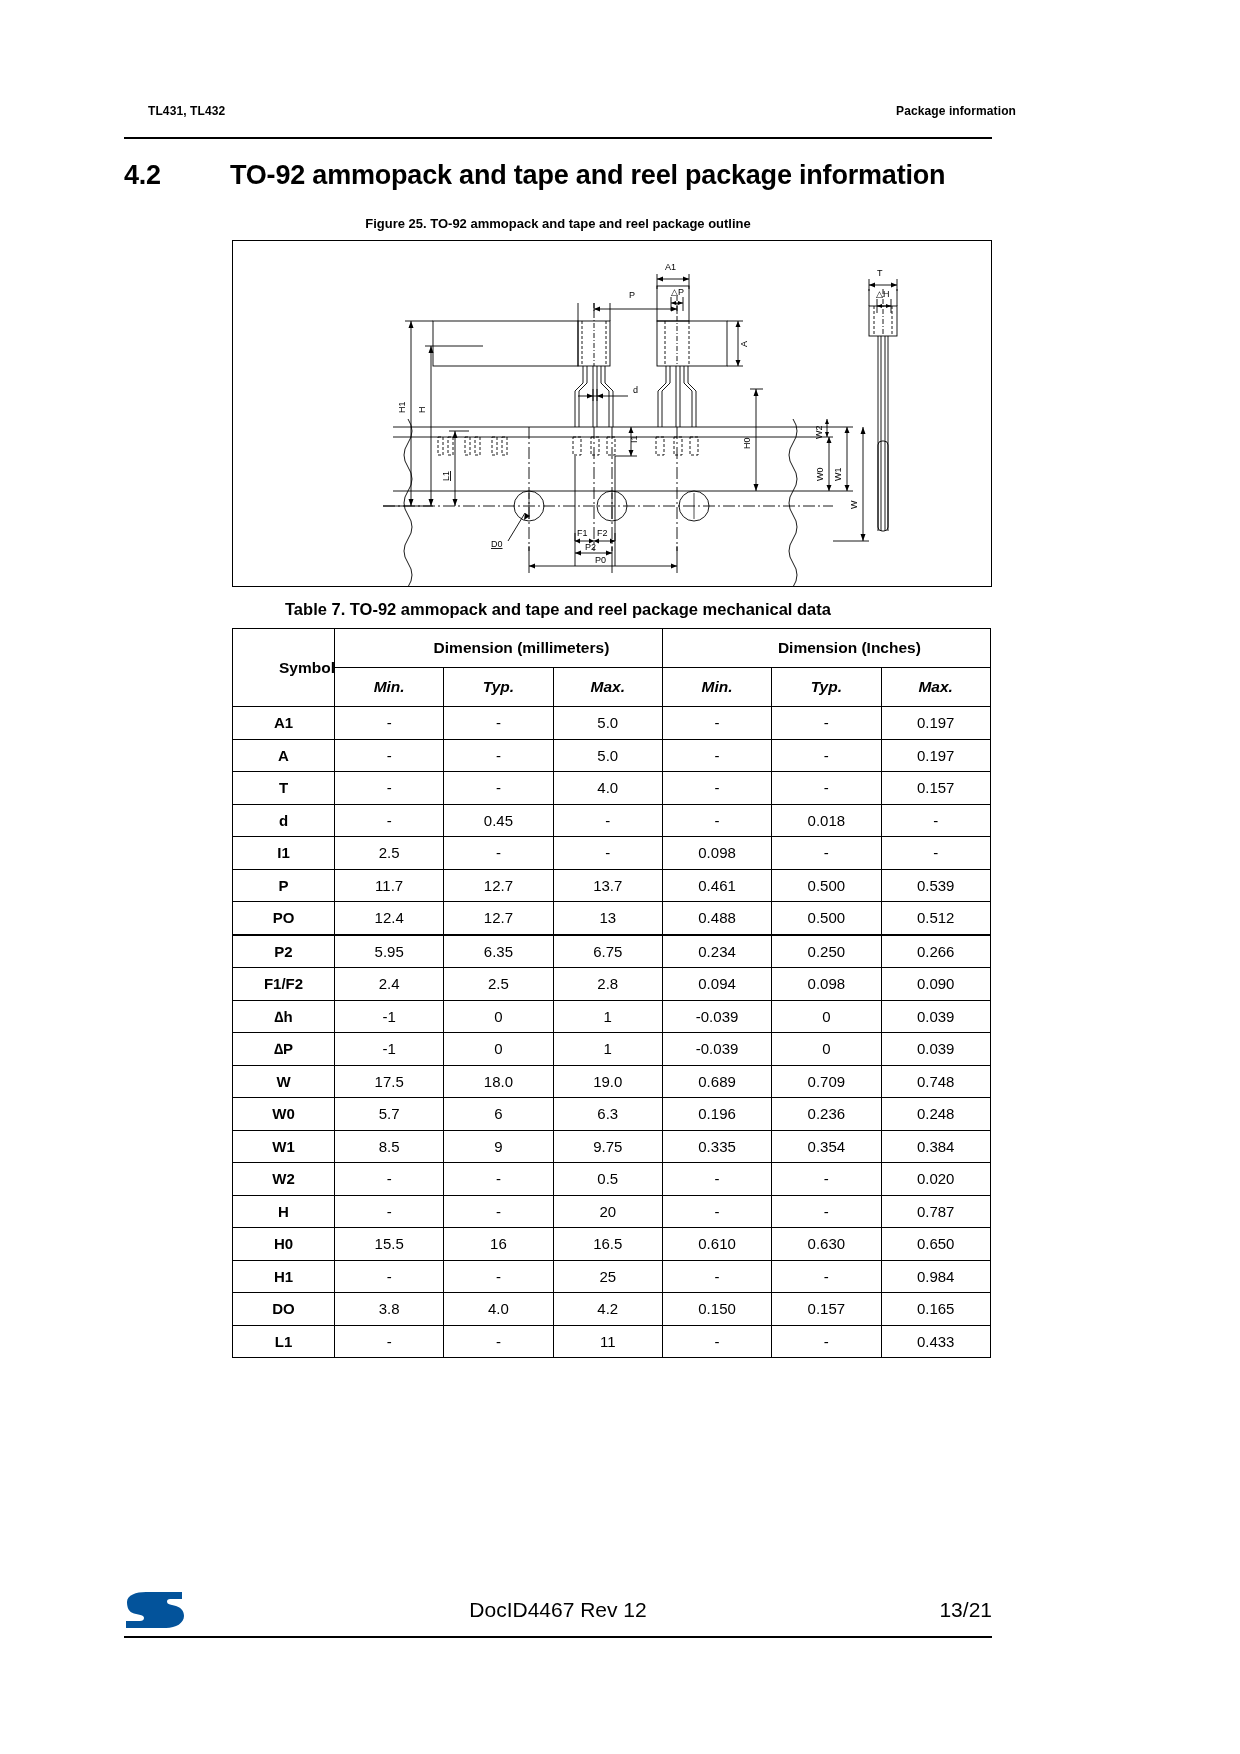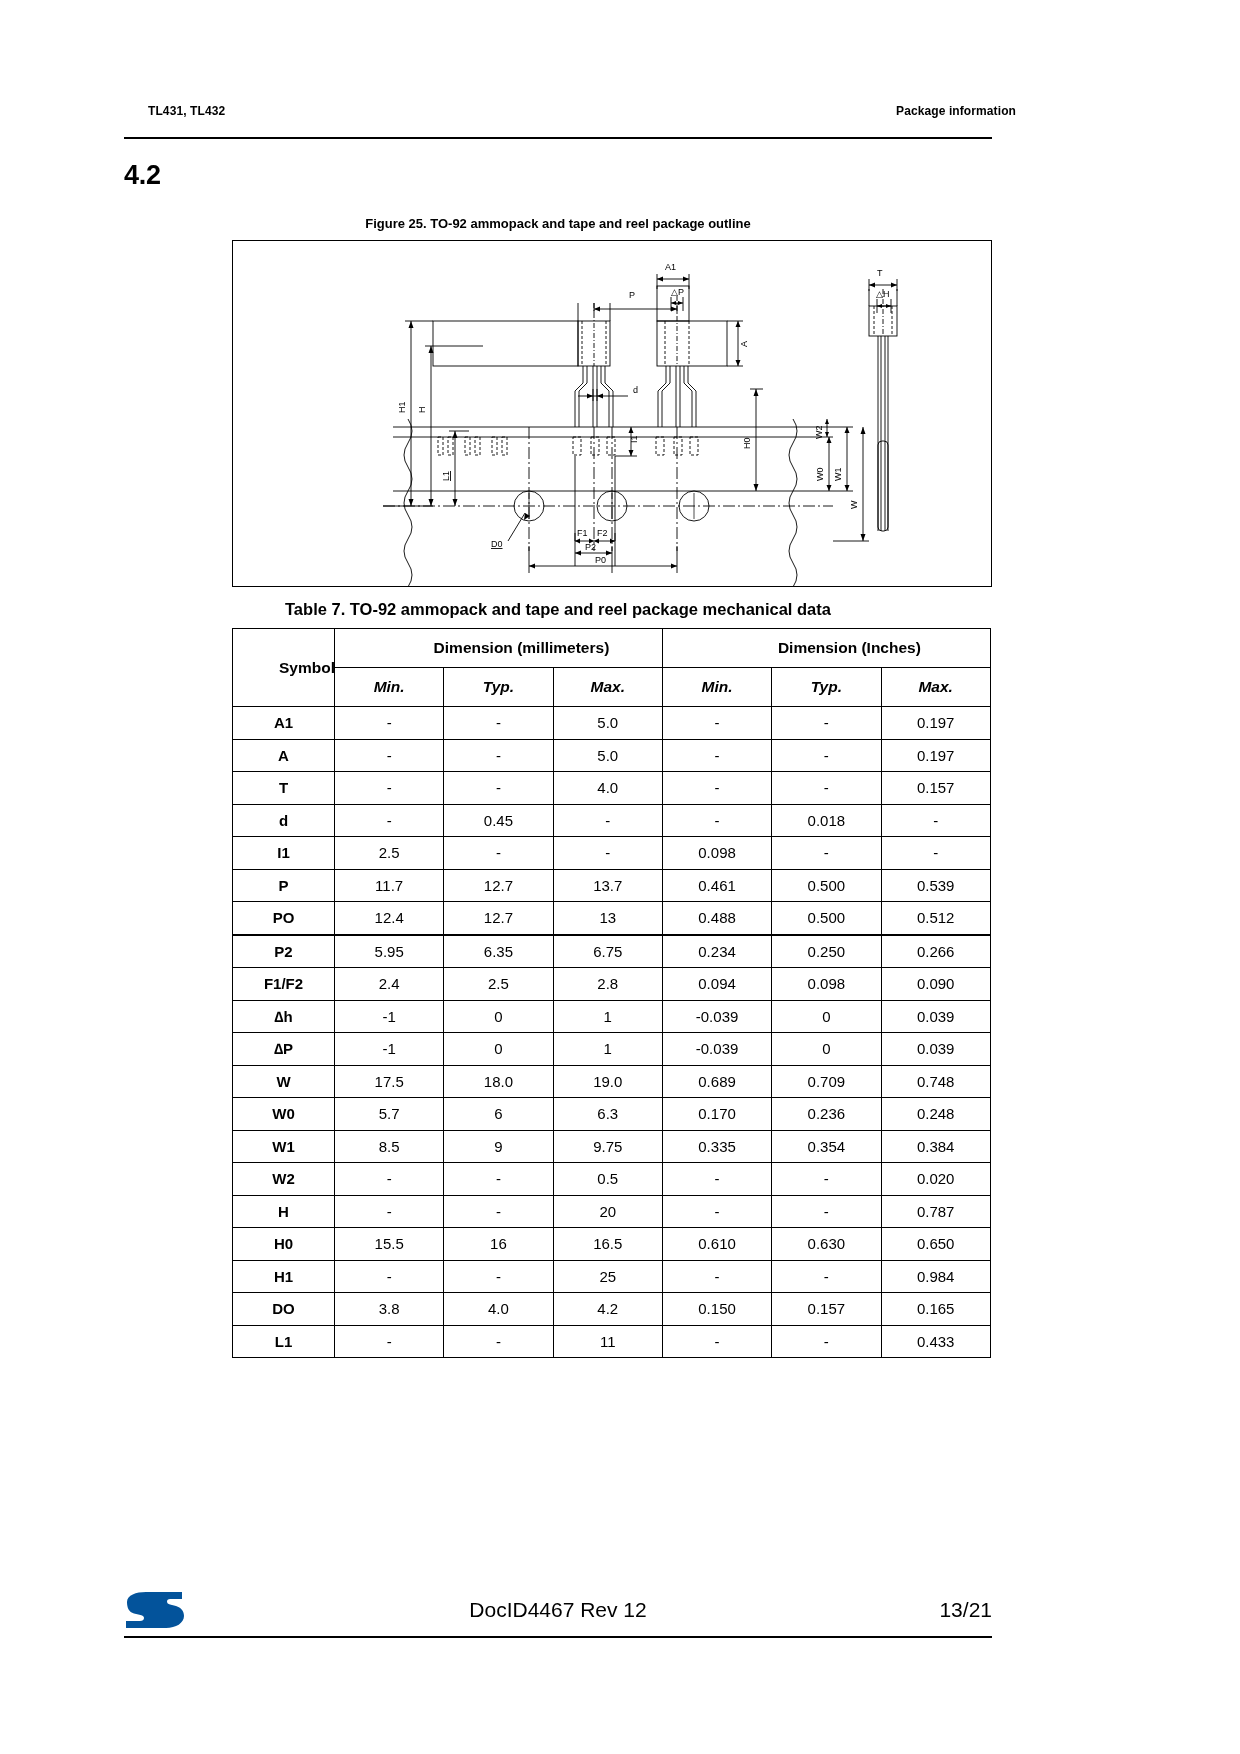--- a/index.html
+++ b/index.html
@@ -158,20 +158,21 @@
 <div class="page">
 
   <div class="header">
     <span>TL431, TL432</span>
     <span>Package information</span>
   </div>
   <div class="header-rule"></div>
 
   <div class="section-title">
     <span class="section-num">4.2</span>
+    <span>TO-92 ammopack and tape and reel package information</span>
   </div>
 
   <div class="figure-caption">Figure 25. TO-92 ammopack and tape and reel package outline</div>
 
   <div class="figure-box">
     <svg width="758" height="345" viewBox="0 0 758 345" xmlns="http://www.w3.org/2000/svg">
       <g stroke="#000" fill="none" stroke-width="0.9">
 
         <rect x="200" y="80" width="145" height="45"></rect>
 
@@ -532,21 +533,21 @@
           <td>19.0</td>
           <td>0.689</td>
           <td>0.709</td>
           <td>0.748</td>
         </tr>
         <tr>
           <td class="symcell">W0</td>
           <td>5.7</td>
           <td>6</td>
           <td>6.3</td>
-          <td>0.170</td>
+          <td>0.196</td>
           <td>0.236</td>
           <td>0.248</td>
         </tr>
         <tr>
           <td class="symcell">W1</td>
           <td>8.5</td>
           <td>9</td>
           <td>9.75</td>
           <td>0.335</td>
           <td>0.354</td>

